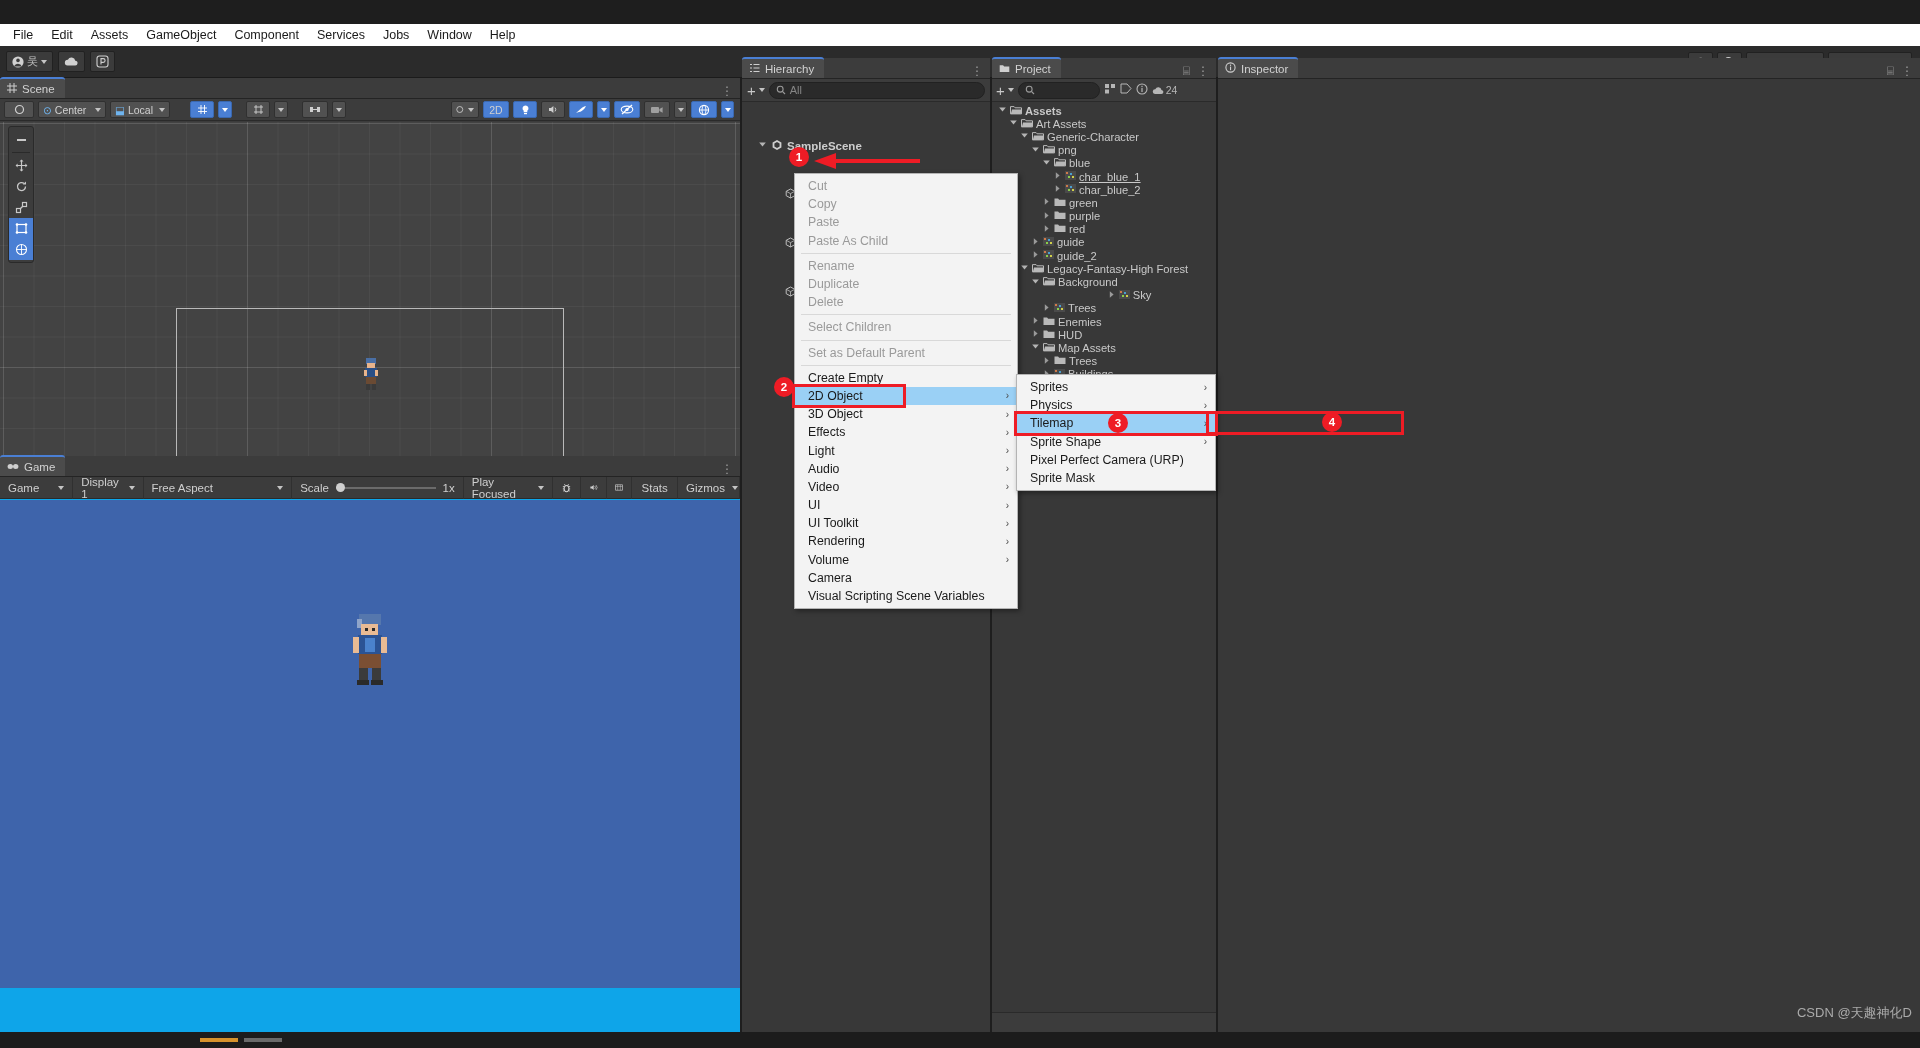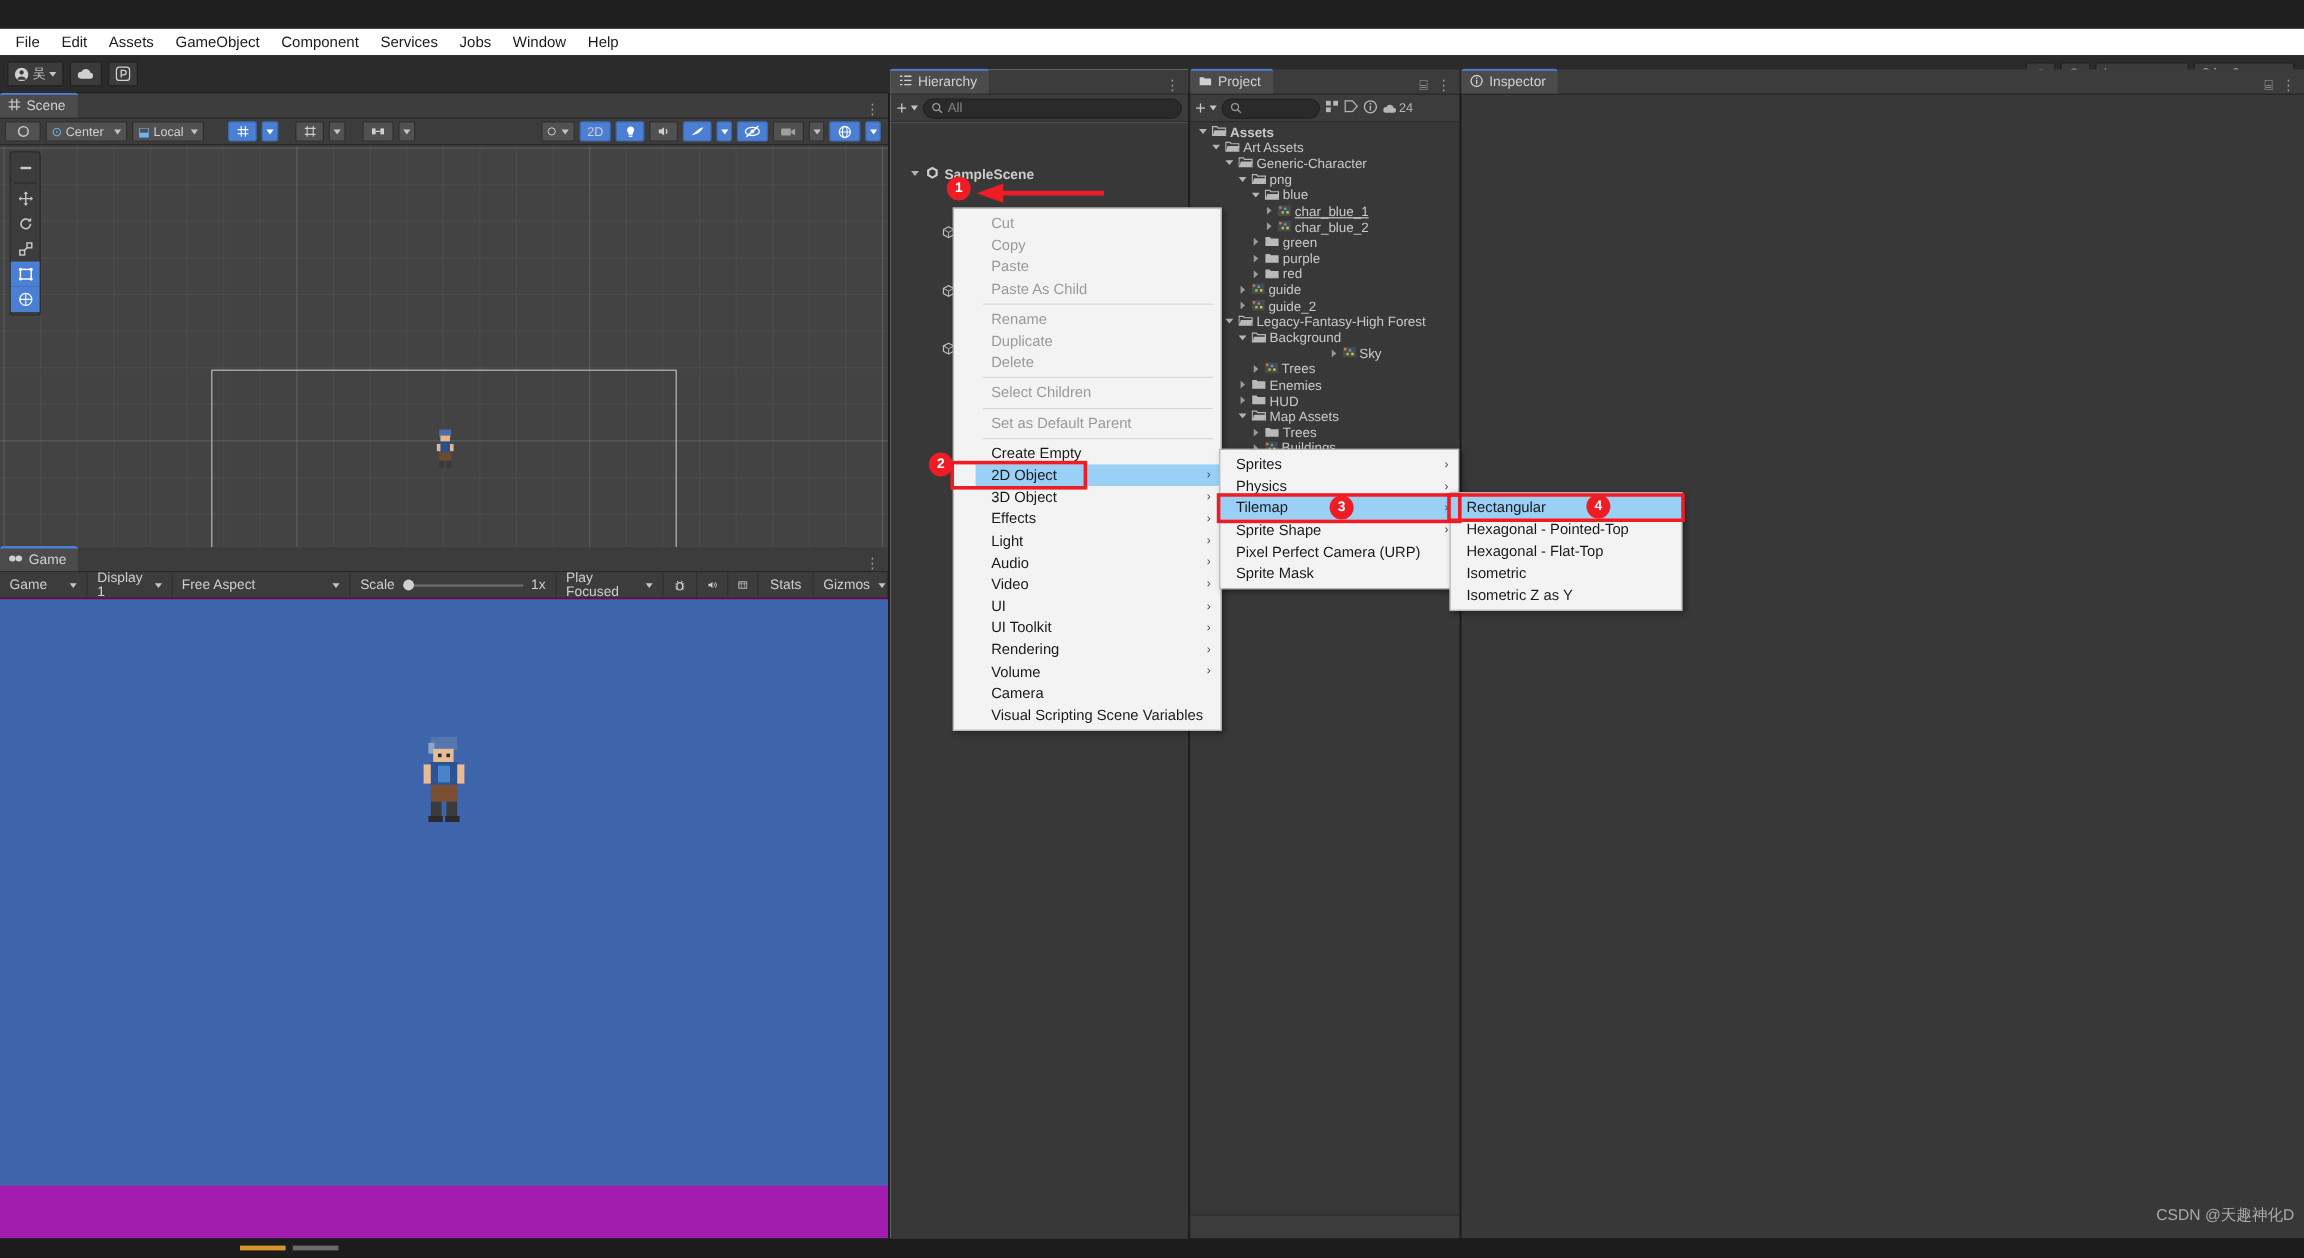--- a/index.html
+++ b/index.html
@@ -118,21 +118,21 @@
   }
   .scene-tools .st.sel { background: #4a7fd4; }
   .scene-tools .sep { height: 1px; background: #2a2a2a; margin: 2px 3px; }
   .camera-rect {
     position: absolute; left: 176px; top: 186px; width: 388px; height: 178px;
     border: 1px solid #b9b9b9;
   }
   .scene-char { position: absolute; left: 358px; top: 232px; }
 
   
-  #game-panel { left: 0; top: 456px; width: 740px; height: 576px; background: #a21caf; }
+  #game-panel { left: 0; top: 456px; width: 740px; height: 576px; background: #0ea5e9; }
   .game-toolbar {
     height: 22px; background: #3c3c3c; display: flex; align-items: center;
     border-bottom: 1px solid #2a2a2a;
   }
   .gt-item {
     height: 22px; display: flex; align-items: center; padding: 0 8px; gap: 7px;
     font-size: 11.5px; color: #cfcfcf; border-right: 1px solid #303030;
   }
   .game-view {
     position: absolute; left: 0; top: 44px; width: 740px; height: 488px;
@@ -177,21 +177,21 @@
     font-size: 12.3px; color: #1a1a1a;
   }
   .ctx-item {
     height: 18.2px; display: flex; align-items: center; padding: 0 8px 0 13px; white-space: nowrap;
   }
   .ctx-item.disabled { color: #9a9a9a; }
   .ctx-item.sel { background: #9ad0f5; }
   .ctx-item .arr { margin-left: auto; color: #4a4a4a; font-size: 10px; padding-left: 20px; }
   .ctx-sep { height: 1px; background: #d8d8d8; margin: 3px 6px; }
 
-  #menu-main { left: 794px; top: 173px; width: 224px; padding-left: 18px; }
+  #menu-main { left: 794px; top: 173px; width: 224px; }
   #menu-2d    { left: 1016px; top: 374px; width: 200px; }
   #menu-tilemap { left: 1208px; top: 410px; width: 194px; }
 
   
   .badge {
     position: absolute; width: 20px; height: 20px; border-radius: 50%;
     background: #ee1c25; color: #fff; font-size: 11.5px; font-weight: bold;
     display: flex; align-items: center; justify-content: center; z-index: 80;
   }
   .hi-box {
@@ -1045,37 +1045,20 @@
         <span class="arr">›</span>
       </div>
       <div class="ctx-item">
         <span>Pixel Perfect Camera (URP)</span>
       </div>
       <div class="ctx-item">
         <span>Sprite Mask</span>
       </div>
     </div>
 
-  <div class="ctxmenu" id="menu-tilemap">
-      <div class="ctx-item sel">
-        <span>Rectangular</span>
-      </div>
-      <div class="ctx-item">
-        <span>Hexagonal - Pointed-Top</span>
-      </div>
-      <div class="ctx-item">
-        <span>Hexagonal - Flat-Top</span>
-      </div>
-      <div class="ctx-item">
-        <span>Isometric</span>
-      </div>
-      <div class="ctx-item">
-        <span>Isometric Z as Y</span>
-      </div>
-    </div>
 
   <svg class="arrow-anno" style="left:812px;top:152px" width="112" height="18">
     <line x1="108" y1="9" x2="22" y2="9" stroke="#ee1c25" stroke-width="4"></line>
     <path d="M2 9 L24 1 L24 17 Z" fill="#ee1c25"></path>
   </svg>
 
   <div class="hi-box" id="hl-2d" style="left: 792px; top: 383.875px; width: 114px; height: 24.1875px;"></div>
   <div class="hi-box" id="hl-tilemap" style="left: 1014px; top: 411.375px; width: 204px; height: 24.1875px;"></div>
   <div class="hi-box" id="hl-rect" style="left: 1206px; top: 411px; width: 198px; height: 24.1875px;"></div>
 

